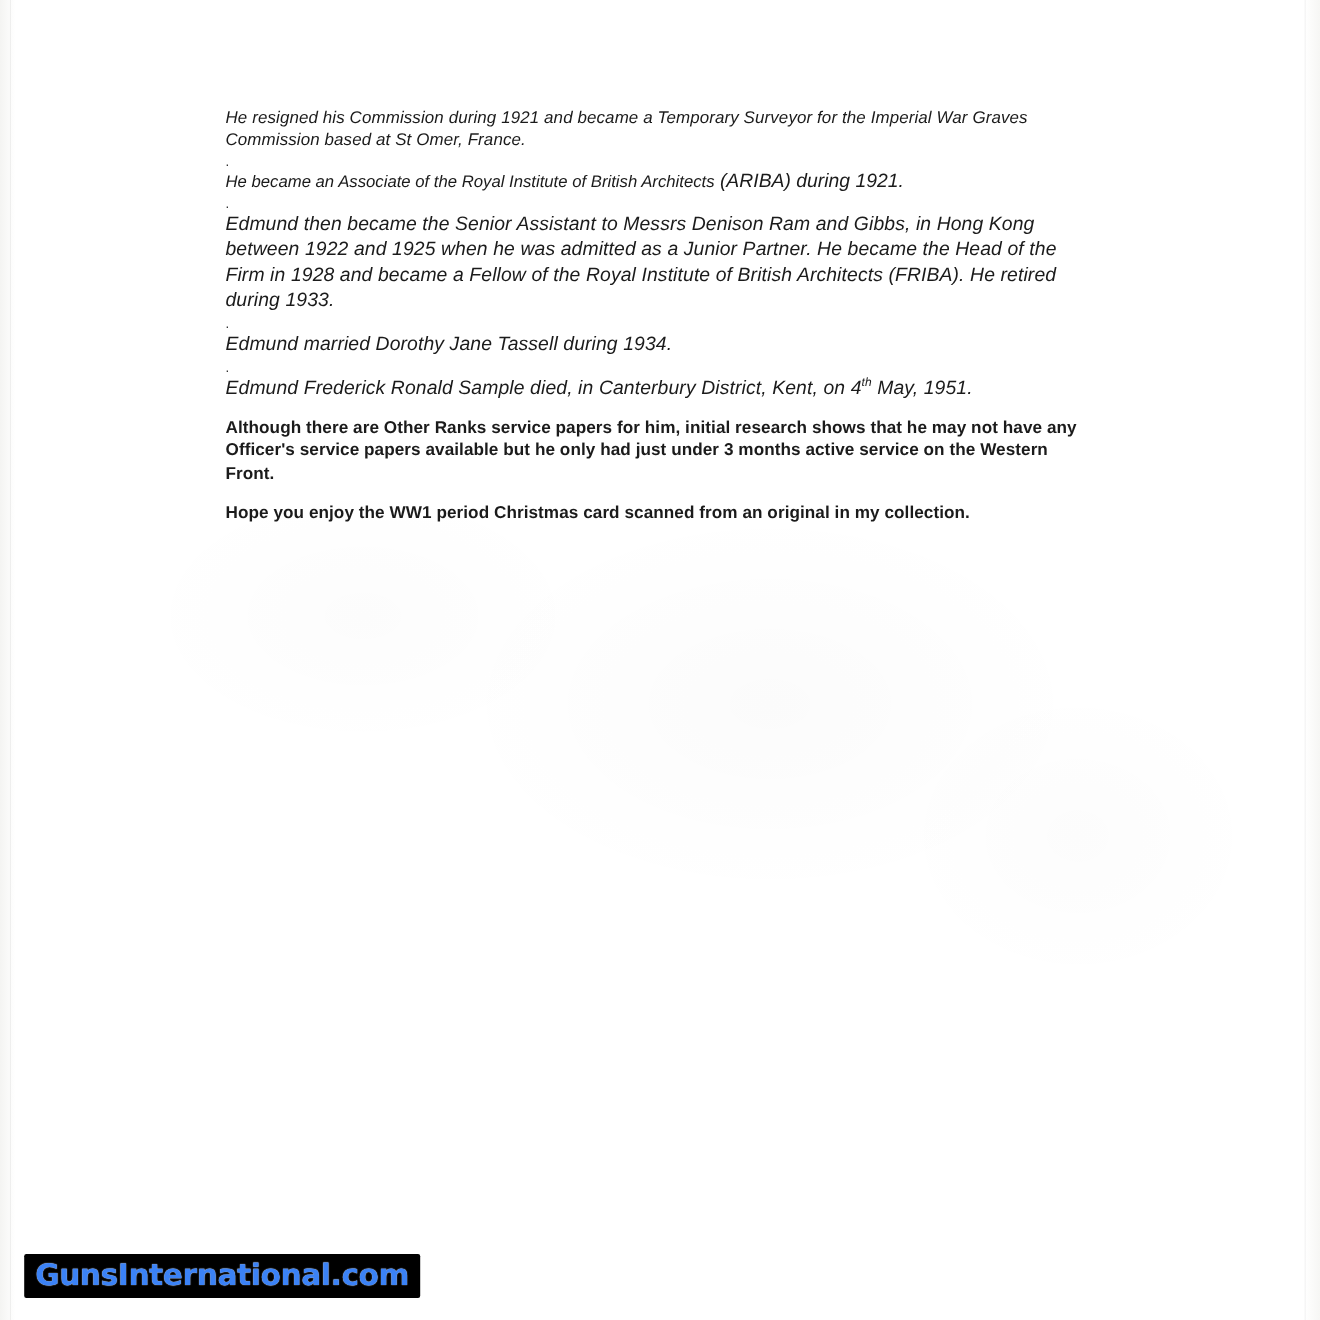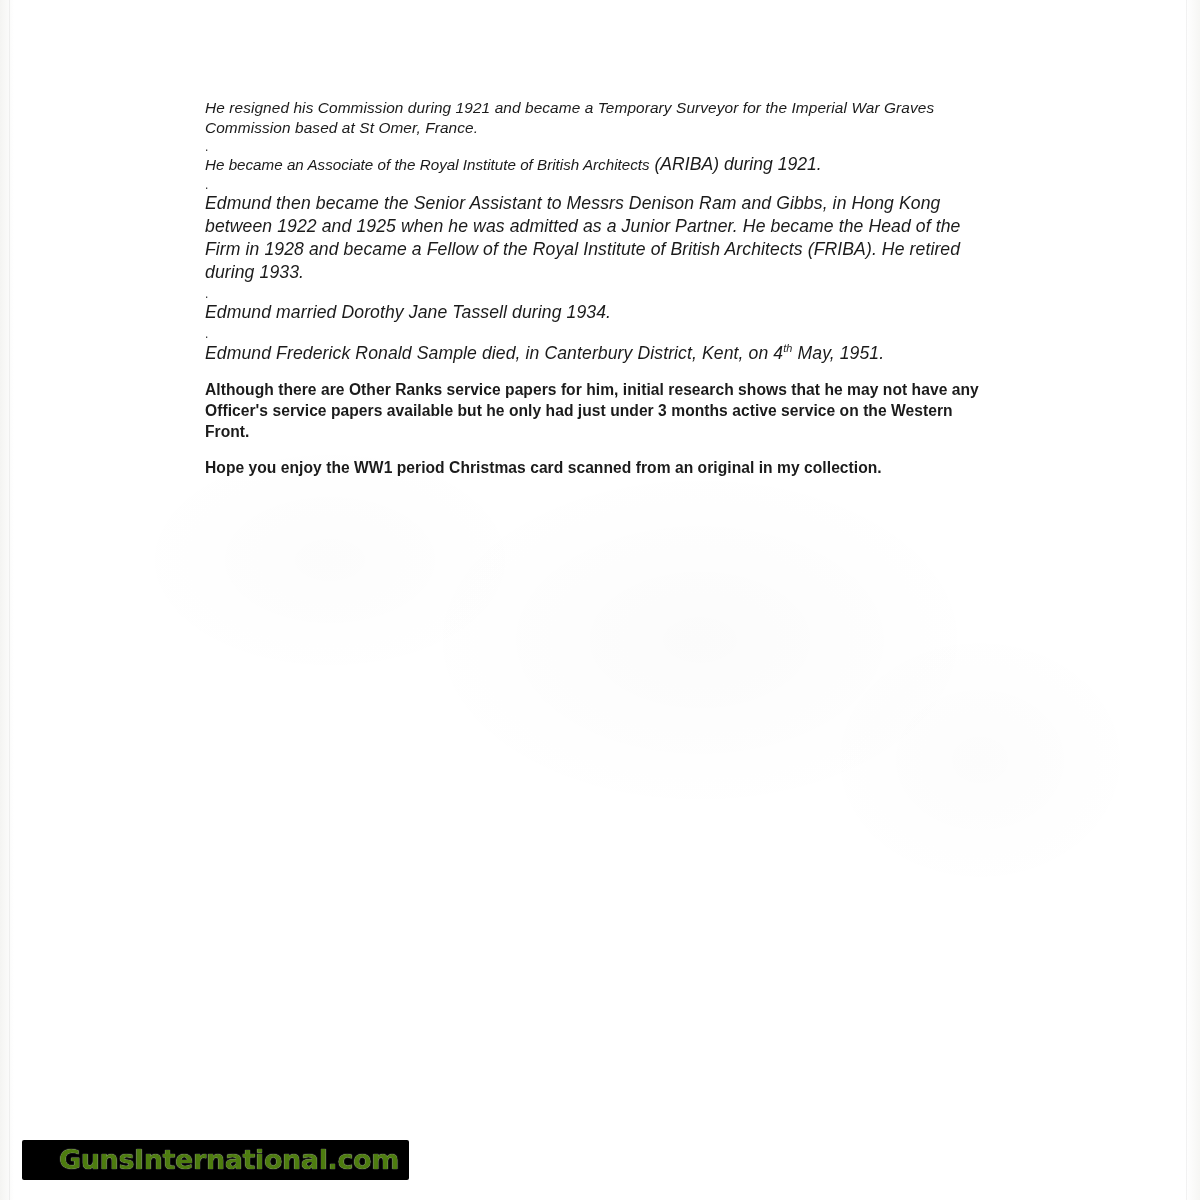--- a/index.html
+++ b/index.html
@@ -101,26 +101,25 @@
     bottom: 20px;
     display: inline-block;
     background: #000000;
     padding: 6px 10px 7px 10px;
     border-radius: 2px;
   }
   .watermark-text {
     font-family: "DejaVu Sans", sans-serif;
     font-weight: bold;
     font-size: 27px;
-    color: #4d7c0f;
+    color: #3b82f6;
     letter-spacing: -0.4px;
     line-height: 1;
     white-space: nowrap;
     text-shadow: 0 0 1px #ffffff;
-    margin-left: 27px;
   }
 </style>
 </head>
 <body>
 
 <div class="page">
   <div class="edge-line-left"></div>
   <div class="edge-line-right"></div>
 
   <div class="doc-body">

